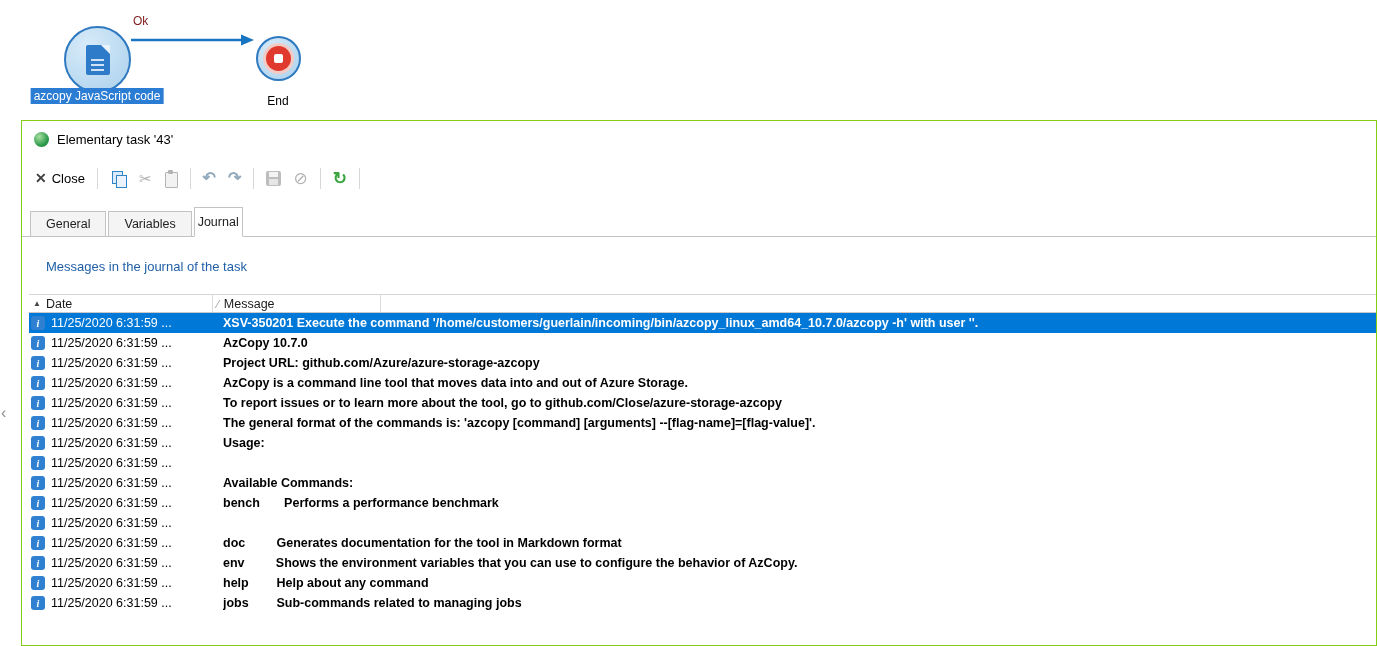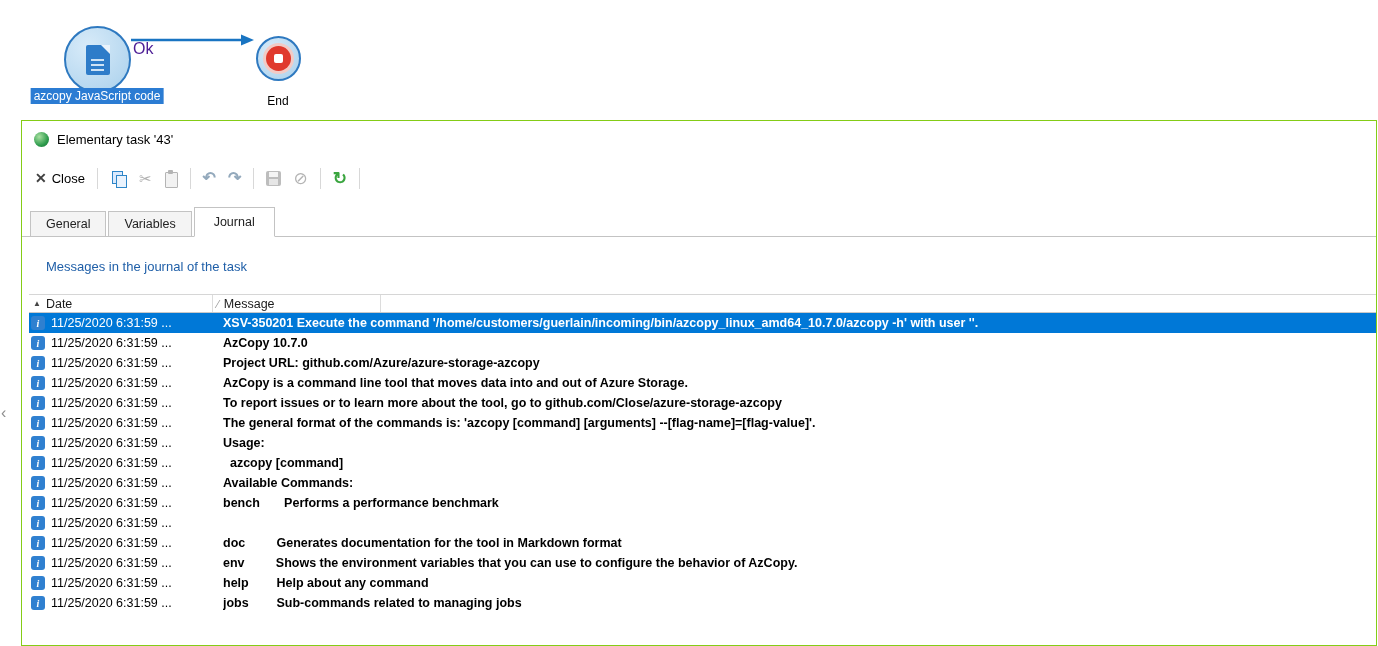--- a/index.html
+++ b/index.html
@@ -18,21 +18,21 @@
   .doc-icon::before { content:""; position:absolute; top:0; right:0; width:0; height:0;
     border-top:9px solid #eaf3fb; border-left:9px solid transparent; }
   .doc-icon::after { content:""; position:absolute; left:5px; top:14px; width:13px; height:2px;
     background:#cfe3f5; box-shadow:0 5px 0 #cfe3f5, 0 10px 0 #cfe3f5; }
 
   .stop-icon { width:25px; height:25px; border-radius:50%; background:#e0392d;
     box-shadow:0 0 0 3px #f2cbc6; display:flex; align-items:center; justify-content:center; }
   .stop-icon::before { content:""; width:9px; height:9px; background:#fff; border-radius:2px; }
 
   .edge-svg { position:absolute; left:125px; top:30px; }
-  .edge-ok { position:absolute; left:133px; top:14px; color:#4c1d95; font-size:16px;margin-top:26px; }
+  .edge-ok { position:absolute; left:133px; top:14px; color:#7f1d1d; font-size:12px; }
 
   .azcopy-label { position:absolute; left:97px; top:88px; transform:translateX(-50%);
     background:#2b7cd3; color:#fff; font-size:12px; padding:1px 3px; white-space:nowrap; }
   .end-label { position:absolute; left:278px; top:94px; transform:translateX(-50%);
     color:#000; font-size:12px; }
 
   .left-chevron { position:absolute; left:1px; top:404px; color:#8f8f8f; font-size:16px; cursor:pointer; }
 
   
   .window { position:absolute; left:21px; top:120px; width:1356px; height:526px;
@@ -66,21 +66,21 @@
   .icon-undo, .icon-redo { color:#93a9bc; font-size:16px; font-weight:bold; line-height:1; }
   .icon-save { position:relative; width:15px; height:15px; background:#bdbdbd; border-radius:2px; }
   .icon-save::before { content:""; position:absolute; left:3px; top:1px; width:9px; height:5px; background:#f4f4f4; }
   .icon-save::after { content:""; position:absolute; left:3px; top:8px; width:9px; height:6px; background:#e6e6e6; }
   .icon-cancel { color:#b4b4b4; font-size:17px; line-height:1; }
   .icon-refresh { color:#3aa53f; font-size:17px; font-weight:bold; line-height:1; }
 
   .tabs { display:flex; align-items:flex-end; padding:8px 0 0 8px; border-bottom:1px solid #c3c3c3; flex:0 0 auto; }
   .tab { font-size:12.5px; color:#222; padding:5px 15px; border:1px solid #c3c3c3; border-bottom:none;
     background:#f4f4f4; margin-right:2px; cursor:default; }
-  .tab.active { background:#fff; padding:7px 19px; margin-bottom:-1px; border-bottom:1px solid #fff; }
+  .tab.active { background:#fff; padding:7px 3px; margin-bottom:-1px; border-bottom:1px solid #fff; }
 
   .content { flex:1 1 auto; position:relative; overflow:hidden; }
   .journal-heading { margin:22px 0 0 24px; color:#1f5fa8; font-size:13px; }
 
   .grid { margin-top:20px; font-size:12.5px; }
   .grid-header { display:flex; height:19px; align-items:center; margin-left:7px; color:#1a1a1a;
     border-top:1px solid #d6d6d6; border-bottom:1px solid #c9c9c9; }
   .hcell { display:flex; align-items:center; gap:5px; padding-left:4px; height:100%;
     border-right:1px solid #dcdcdc; cursor:default; }
   .hcell-date { width:184px; }
@@ -219,21 +219,20 @@
             <span class="cell-msg">The general format of the commands is: 'azcopy [command] [arguments] --[flag-name]=[flag-value]'.</span>
           </div>
           <div class="row">
             <span class="info-icon">i</span>
             <span class="cell-date">11/25/2020 6:31:59 ...</span>
             <span class="cell-msg">Usage:</span>
           </div>
           <div class="row">
             <span class="info-icon">i</span>
             <span class="cell-date">11/25/2020 6:31:59 ...</span>
-            <span class="cell-msg">  azcopy [command]</span>
           </div>
           <div class="row">
             <span class="info-icon">i</span>
             <span class="cell-date">11/25/2020 6:31:59 ...</span>
             <span class="cell-msg">Available Commands:</span>
           </div>
           <div class="row">
             <span class="info-icon">i</span>
             <span class="cell-date">11/25/2020 6:31:59 ...</span>
             <span class="cell-msg">bench       Performs a performance benchmark</span>

